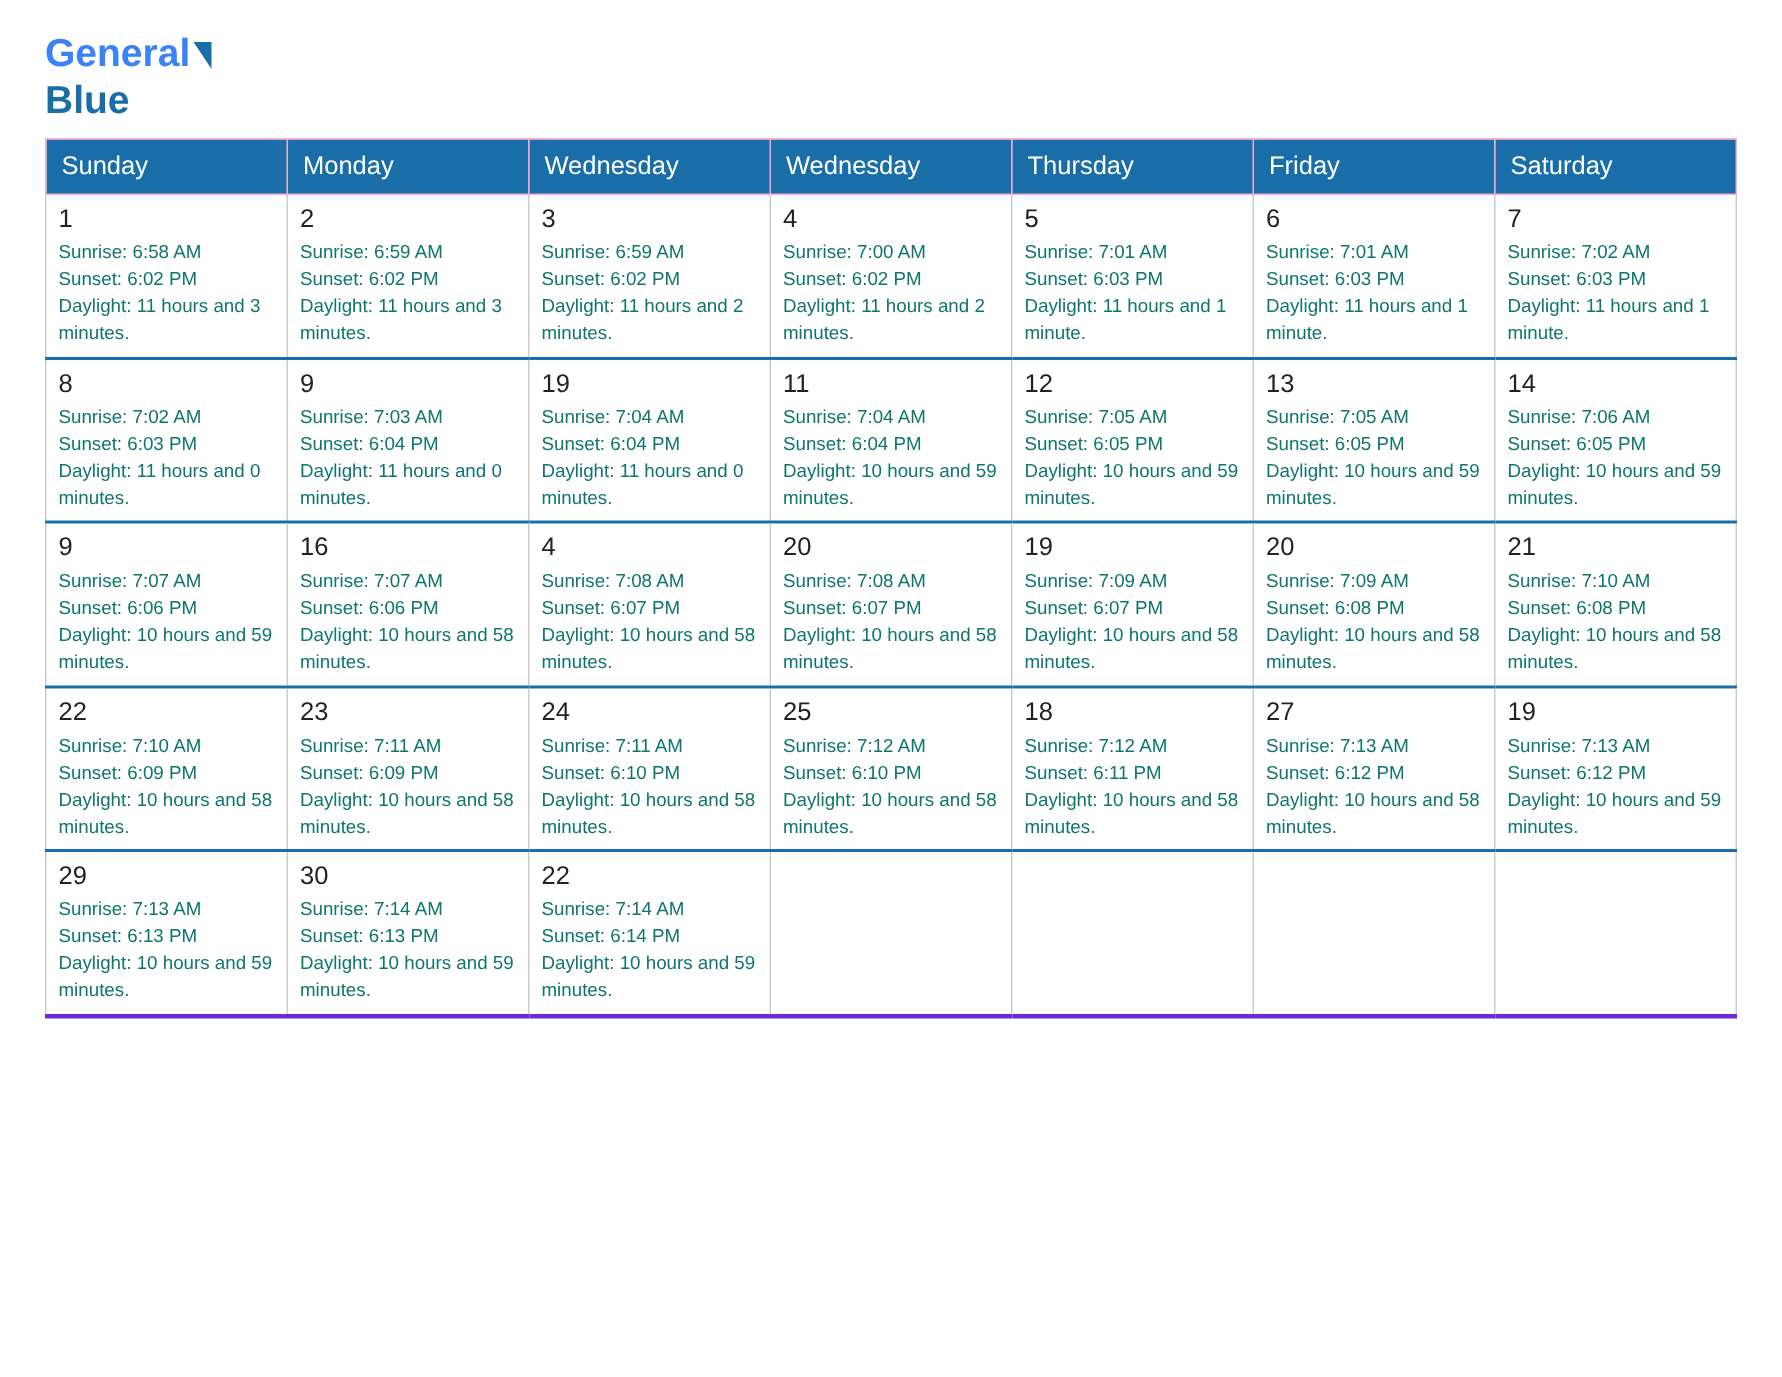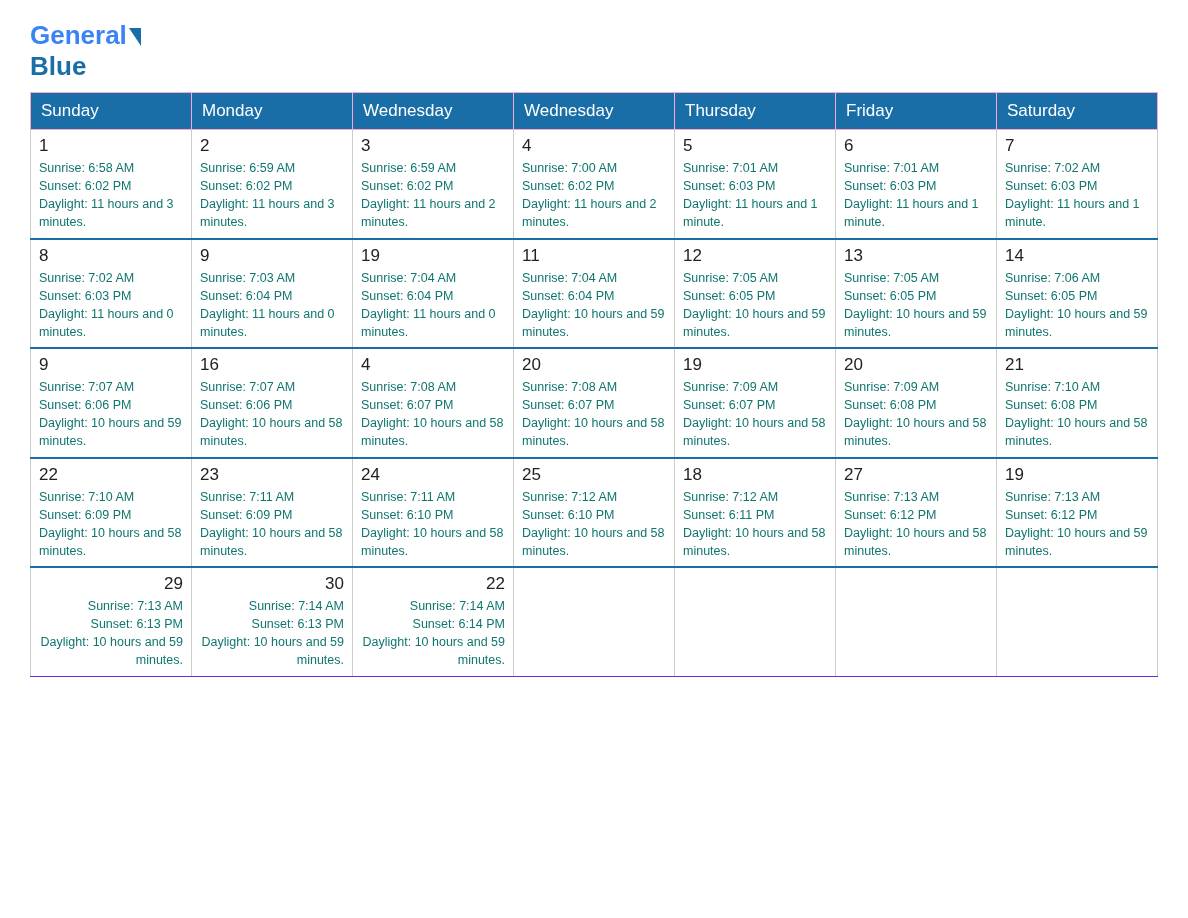--- a/index.html
+++ b/index.html
@@ -93,22 +93,21 @@
       color: #0f766e;
       line-height: 1.45;
     }
     td.empty {
       background: #fff;
     }
     tr td {
       border-bottom: 2px solid #1a6ea8;
     }
     tr:last-child td {
-      border-bottom: 1px solid #6d28d9;
-      text-align: right;
+      border-bottom: 3px solid #6d28d9;
     }
   </style>
 </head>
 <body>
 
 <div class="header">
   <div class="logo">
     <div class="logo-text">
       <span class="logo-general">General</span>
       <span class="logo-arrow"></span>

